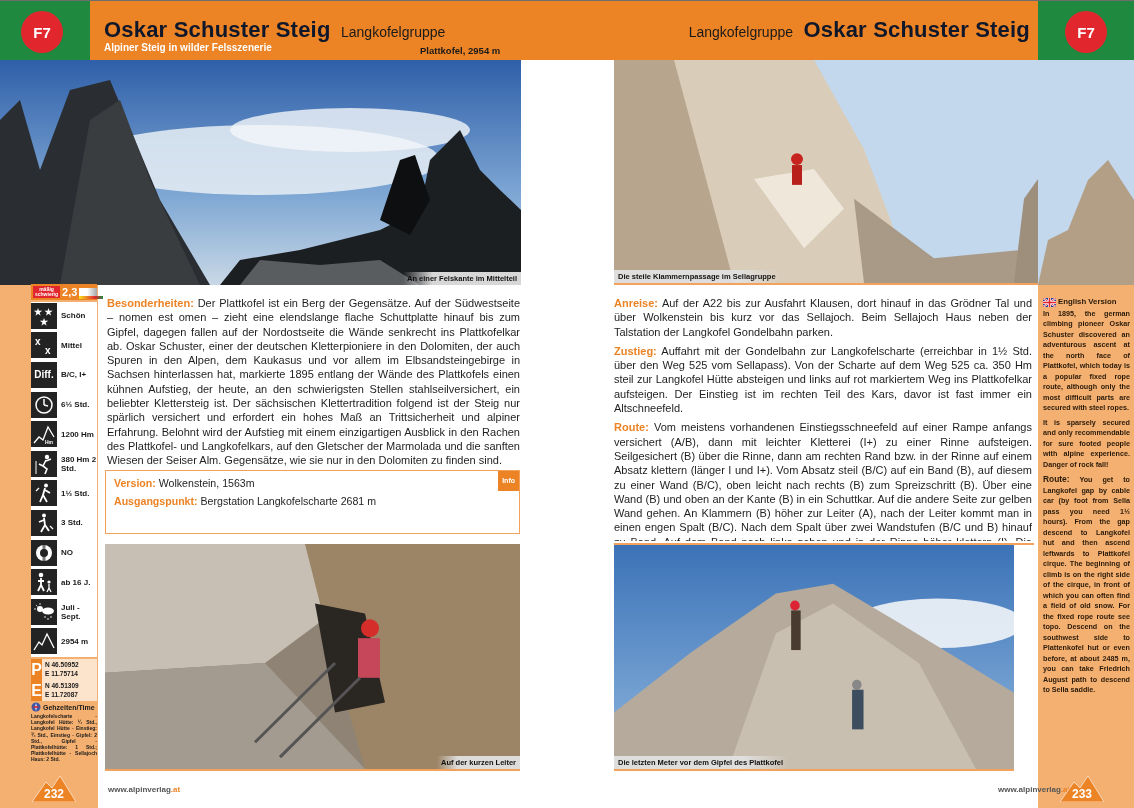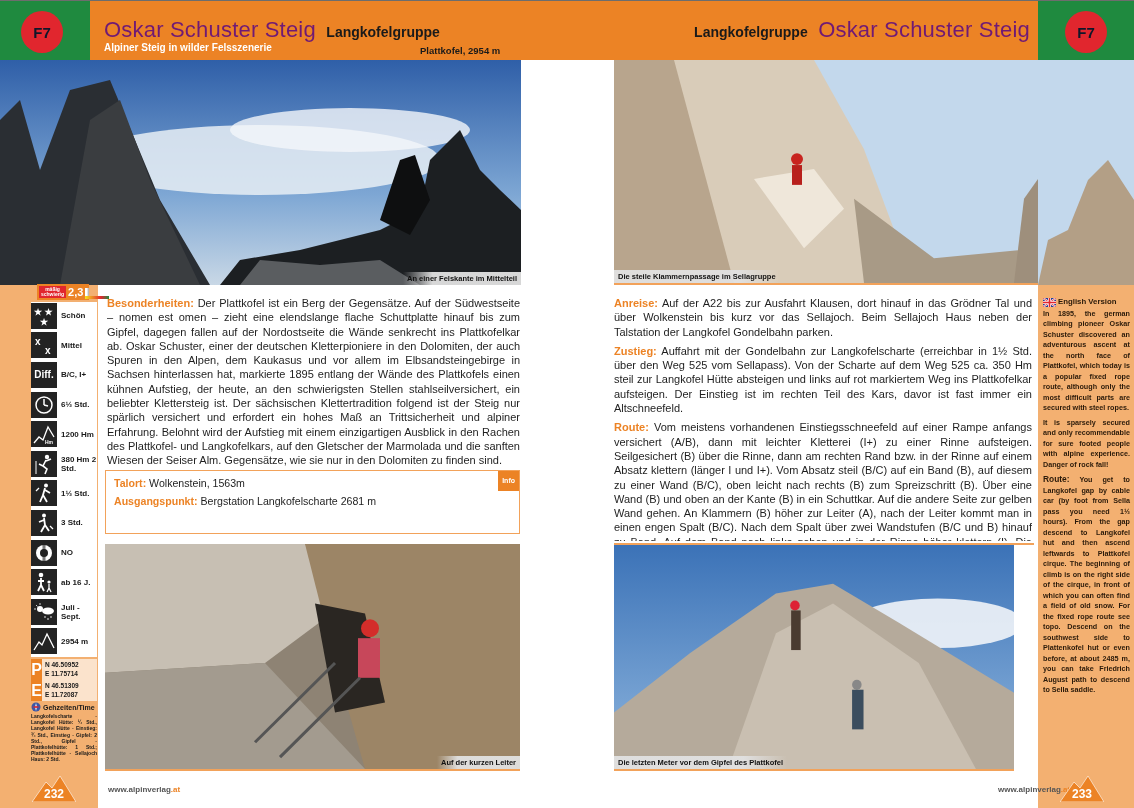--- a/index.html
+++ b/index.html
@@ -4,46 +4,46 @@
 <style>
   * { box-sizing: border-box; margin: 0; padding: 0; }
   html, body { width: 1134px; height: 808px; overflow: hidden; background: #ffffff; }
   body { position: relative; font-family: "Liberation Sans", sans-serif; color: #1e1e1e; }
 
   
   .hdr-left { position: absolute; left: 0; top: 0; width: 567px; height: 60px; background: #ec8325; border-top: 1px solid #6d6d6d; }
   .hdr-right { position: absolute; left: 567px; top: 0; width: 567px; height: 60px; background: #ec8325; border-top: 1px solid #6d6d6d; }
   .green-box-l { position: absolute; left: 0; top: 0; width: 90px; height: 60px; background: #1f8a3f; }
   .green-box-r { position: absolute; right: 0; top: 0; width: 96px; height: 60px; background: #1f8a3f; }
-  .route-badge { position: absolute; top: 10px; width: 42px; height: 42px; border-radius: 50%; background: #e1262e; color: #0f172a; font-weight: bold; font-size: 15px; display: flex; align-items: center; justify-content: center; }
+  .route-badge { position: absolute; top: 10px; width: 42px; height: 42px; border-radius: 50%; background: #e1262e; color: #ffffff; font-weight: bold; font-size: 15px; display: flex; align-items: center; justify-content: center; }
   .green-box-l .route-badge { left: 21px; }
   .green-box-r .route-badge { left: 27px; }
 
-  .title-main { color: #701a75; font-weight: normal; font-size: 22px; letter-spacing: 0.2px; }
-  .title-group { color: #1a1a1a; font-weight: bold; font-size: 14px; }
+  .title-main { color: #0f172a; font-weight: bold; font-size: 22px; letter-spacing: 0.2px; }
+  .title-group { color: #1a1a1a; font-weight: normal; font-size: 14px; }
   .hl-title { position: absolute; left: 104px; top: 16px; white-space: nowrap; }
   .hl-title .title-group { margin-left: 6px; }
   .hl-sub { position: absolute; left: 104px; top: 41px; color: #fff; font-weight: bold; font-size: 10px; }
   .hl-peak { position: absolute; left: 420px; top: 44px; color: #1a1a1a; font-weight: bold; font-size: 9.5px; }
   .hr-title { position: absolute; right: 104px; top: 16px; white-space: nowrap; text-align: center; }
   .hr-title .title-group { margin-right: 6px; }
 
   
   .orange-col-l { position: absolute; left: 0; top: 60px; width: 98px; height: 748px; background: #f3b071; }
   .orange-col-r { position: absolute; left: 1038px; top: 285px; width: 96px; height: 523px; background: #f3b071; }
   .orange-strip-top-r { position: absolute; left: 1038px; top: 60px; width: 96px; height: 225px; background: #f3b071; }
 
   
   .photo { position: absolute; overflow: hidden; }
   .photo svg { display: block; width: 100%; height: 100%; }
   .caption { position: absolute; bottom: 0; font-weight: bold; font-size: 7.5px; color: #111; padding: 2px 4px; background: linear-gradient(90deg, rgba(220,220,220,0), rgba(225,225,225,0.95) 25%); white-space: nowrap; }
   .caption.right { right: 0; text-align: right; }
   .caption.left { left: 0; background: linear-gradient(90deg, rgba(225,225,225,0.95) 75%, rgba(220,220,220,0)); }
   .photo-bottom-border { border-bottom: 2px solid #f2a25a; }
-  .diff-row { position: absolute; left: 31px; top: 284px; width: 52px; height: 16px; background: #ec8325; display: flex; align-items: center; margin-left: 6px; }
+  .diff-row { position: absolute; left: 31px; top: 284px; width: 66px; height: 16px; background: #ec8325; display: flex; align-items: center; }
   .diff-tag { background: #e1262e; color: #fff; font-size: 5px; font-weight: bold; line-height: 5px; padding: 1px 2px; margin-left: 2px; text-align: center; }
   .diff-val { color: #fff; font-weight: bold; font-size: 11px; margin-left: 2px; }
   .diff-scale { width: 24px; height: 8px; margin-left: 2px; background: linear-gradient(90deg, #ffffff 0%, #ffffff 45%, #a6a6a6 100%); position: relative; }
   .diff-scale::after { content: ""; position: absolute; left: 0; bottom: -3px; width: 24px; height: 3px; background: linear-gradient(90deg, #f7e11a, #ec8325, #e1262e, #1f8a3f); }
   .fact-list { position: absolute; left: 31px; top: 302px; width: 66px; background: #ffffff; }
   .fact { display: flex; align-items: center; height: 27.6px; margin-bottom: 2px; }
   .fact-icon { width: 26px; height: 26px; background: #232323; color: #fff; display: flex; align-items: center; justify-content: center; font-size: 12px; font-weight: bold; flex-shrink: 0; }
   .fact-icon svg { width: 22px; height: 22px; }
   .fact-text { font-size: 8px; font-weight: bold; margin-left: 4px; line-height: 9px; color: #1a1a1a; }
 
@@ -337,21 +337,21 @@
   </div>
   <div class="times-body">Langkofelscharte - Langkofel Hütte: ¼ Std., Langkofel Hütte - Einstieg: ¾ Std., Einstieg - Gipfel: 2 Std., Gipfel - Plattkofelhütte: 1 Std.; Plattkofelhütte - Sellajoch Haus: 2 Std.</div>
 </div>
 
 <div class="text-block" style="left:107px;top:296px;width:413px;">
   <span class="lbl">Besonderheiten:</span><span> Der Plattkofel ist ein Berg der Gegensätze. Auf der Südwestseite – nomen est omen – zieht eine elendslange flache Schuttplatte hinauf bis zum Gipfel, dagegen fallen auf der Nordostseite die Wände senkrecht ins Plattkofelkar ab. Oskar Schuster, einer der deutschen Kletterpioniere in den Dolomiten, der auch Spuren in den Alpen, dem Kaukasus und vor allem im Elbsandsteingebirge in Sachsen hinterlassen hat, markierte 1895 entlang der Wände des Plattkofels einen kühnen Aufstieg, der heute, an den schwierigsten Stellen stahlseilversichert, ein beliebter Klettersteig ist. Der sächsischen Klettertradition folgend ist der Steig nur spärlich versichert und erfordert ein hohes Maß an Trittsicherheit und alpiner Erfahrung. Belohnt wird der Aufstieg mit einem einzigartigen Ausblick in den Rachen des Plattkofel- und Langkofelkars, auf den Gletscher der Marmolada und die sanften Wiesen der Seiser Alm. Gegensätze, wie sie nur in den Dolomiten zu finden sind.</span>
 </div>
 
 <div class="info-box">
   <div class="info-tag">Info</div>
-  <div><span class="lbl">Talort:</span><span> Wolkenstein, 1563m</span></div>
+  <div><span class="lbl">Version:</span><span> Wolkenstein, 1563m</span></div>
   <div><span class="lbl">Ausgangspunkt:</span><span> Bergstation Langkofelscharte 2681 m</span></div>
 </div>
 
 <div class="text-block" style="left:614px;top:296px;width:418px;height:245px;overflow:hidden;">
   <div class="para"><span class="lbl">Anreise:</span><span> Auf der A22 bis zur Ausfahrt Klausen, dort hinauf in das Grödner Tal und über Wolkenstein bis kurz vor das Sellajoch. Beim Sellajoch Haus neben der Talstation der Langkofel Gondelbahn parken.</span></div>
   <div class="para"><span class="lbl">Zustieg:</span><span> Auffahrt mit der Gondelbahn zur Langkofelscharte (erreichbar in 1½ Std. über den Weg 525 vom Sellapass). Von der Scharte auf dem Weg 525 ca. 350 Hm steil zur Langkofel Hütte absteigen und links auf rot markiertem Weg ins Plattkofelkar aufsteigen. Der Einstieg ist im rechten Teil des Kars, davor ist fast immer ein Altschneefeld.</span></div>
   <div class="para"><span class="lbl">Route:</span><span> Vom meistens vorhandenen Einstiegsschneefeld auf einer Rampe anfangs versichert (A/B), dann mit leichter Kletterei (I+)  zu einer Rinne aufsteigen. Seilgesichert (B) über die Rinne, dann am rechten Rand bzw. in der Rinne auf einem Absatz klettern (länger I und I+). Vom Absatz steil (B/C) auf ein Band (B), auf diesem zu einer Wand (B/C), oben leicht nach rechts (B) zum Spreizschritt (B). Über eine Wand (B) und oben an der Kante (B) in ein Schuttkar. Auf die andere Seite zur gelben Wand gehen. An Klammern (B) höher zur Leiter (A), nach der Leiter kommt man in einen engen Spalt (B/C). Nach dem Spalt über zwei Wandstufen (B/C und B) hinauf zu Band. Auf dem Band nach links gehen und in der Rinne höher klettern (I). Die Rinne wird breiter, am rechten Rinnenrand</span></div>
 </div>
 <div class="rule-r"></div>
 

